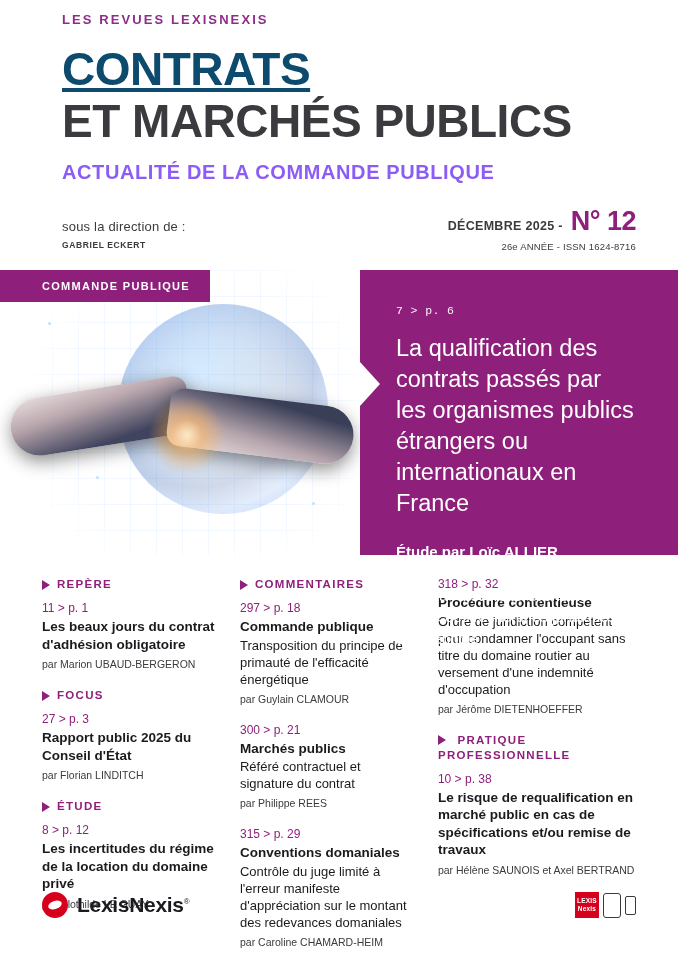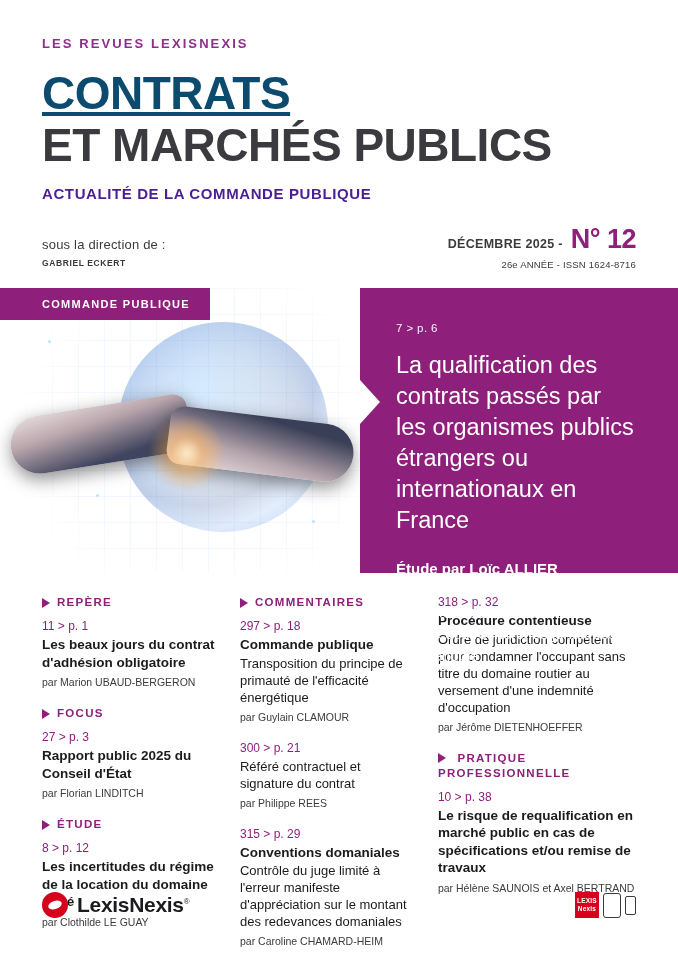--- a/index.html
+++ b/index.html
@@ -5,35 +5,35 @@
   * { box-sizing: border-box; margin: 0; padding: 0; }
   html, body {
     width: 678px; height: 960px;
     background: #ffffff;
     font-family: "Liberation Sans", sans-serif;
     overflow: hidden;
   }
   .page { position: relative; width: 678px; height: 960px; background: #fff; }
 
   
-  .masthead { padding: 36px 42px 0 42px; }
+  .masthead { padding: 12px 42px 0 42px; margin-left: 20px; }
   .kicker {
     font-size: 13px; letter-spacing: 2.1px; font-weight: 700;
     color: #8e2d8a; text-transform: uppercase;
   }
   .title-1, .title-2 {
     font-size: 46px; line-height: 52px; font-weight: 700;
     letter-spacing: -0.5px; text-transform: uppercase;
   }
   .title-1 { color: #0c4a6e; margin-top: 16px; text-decoration: underline; }
   .title-2 { color: #3b3b3f; }
   .subtitle {
     margin-top: 14px;
-    font-size: 15px; font-weight: 700; letter-spacing: 0.6px;
-    color: #4c1d95; text-transform: uppercase;
+    font-size: 20px; font-weight: 700; letter-spacing: 0.6px;
+    color: #8b5cf6; text-transform: uppercase;
   }
   .meta-row {
     margin-top: 22px; display: flex; align-items: flex-end;
     justify-content: space-between;
   }
   .direction { line-height: 1.5; }
   .direction .dir-label { font-size: 13px; color: #3b3b3f; letter-spacing: .2px; }
   .direction .dir-name {
     font-size: 8.5px; font-weight: 700; color: #3b3b3f;
     letter-spacing: .6px; margin-top: 3px;
@@ -116,21 +116,21 @@
     width: 0; height: 0;
     border-top: 22px solid transparent;
     border-bottom: 22px solid transparent;
     border-left: 20px solid #ffffff;
     z-index: 3;
   }
   .hero-text {
     flex: 1; background: #8e1f7a; color: #fff;
     padding: 34px 42px 0 36px;
   }
-  .hero-ref { font-size: 11.5px; letter-spacing: .4px; opacity: .95; }
+  .hero-ref { font-size: 11.5px; letter-spacing: .4px; opacity: .95; font-family: Liberation Mono, monospace; }
   .hero-title {
     margin-top: 16px; font-size: 23.5px; line-height: 31px; font-weight: 400;
   }
   .hero-author {
     margin-top: 22px; font-size: 15px; font-weight: 700; line-height: 1.45;
   }
   .hero-author .role { font-weight: 400; }
 
   
   .toc {
@@ -301,20 +301,21 @@
 
         <div class="entry">
           <div class="ref">297 &gt; p. 18</div>
           <div class="etitle">Commande publique</div>
           <div class="esub">Transposition du principe de primauté de l'efficacité énergétique</div>
           <div class="eauth">par Guylain CLAMOUR</div>
         </div>
 
         <div class="entry">
           <div class="ref">300 &gt; p. 21</div>
+          <div class="etitle">Marchés publics</div>
           <div class="esub">Référé contractuel et signature du contrat</div>
           <div class="eauth">par Philippe REES</div>
         </div>
 
         <div class="entry">
           <div class="ref">315 &gt; p. 29</div>
           <div class="etitle">Conventions domaniales</div>
           <div class="esub">Contrôle du juge limité à l'erreur manifeste d'appréciation sur le montant des redevances domaniales</div>
           <div class="eauth">par Caroline CHAMARD-HEIM</div>
         </div>

